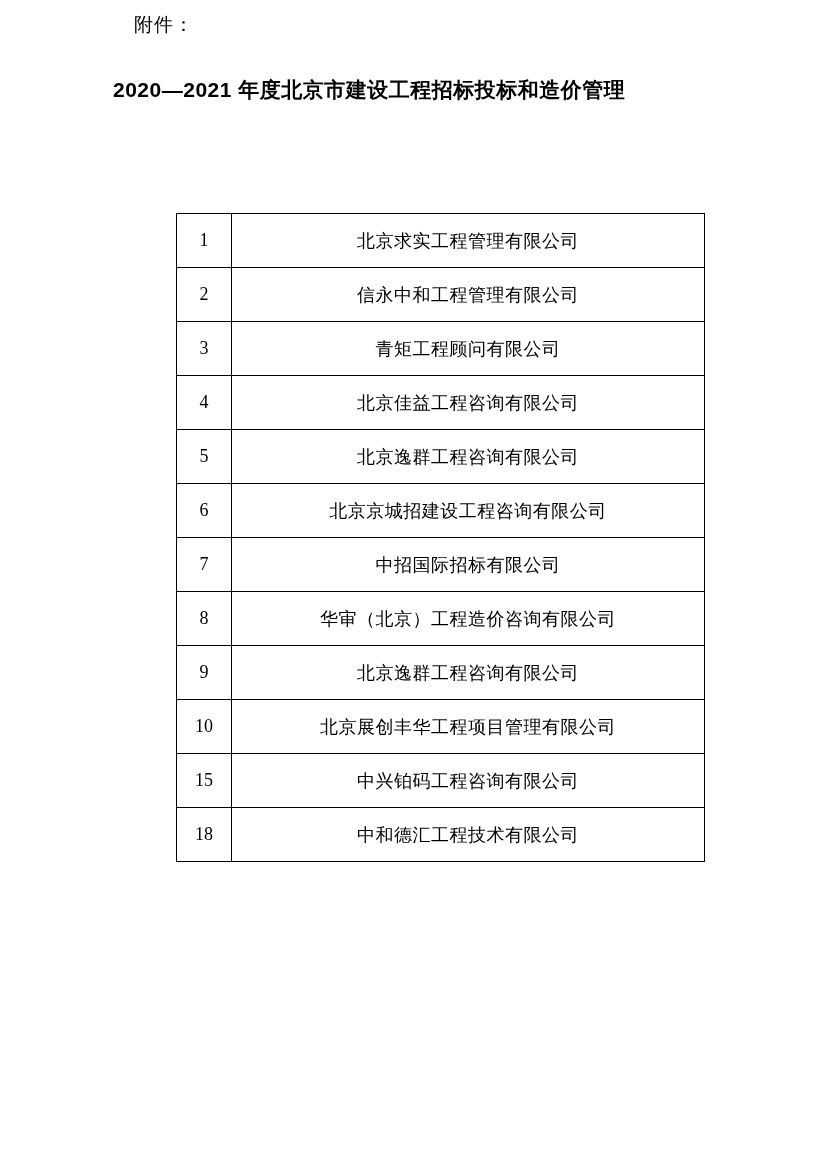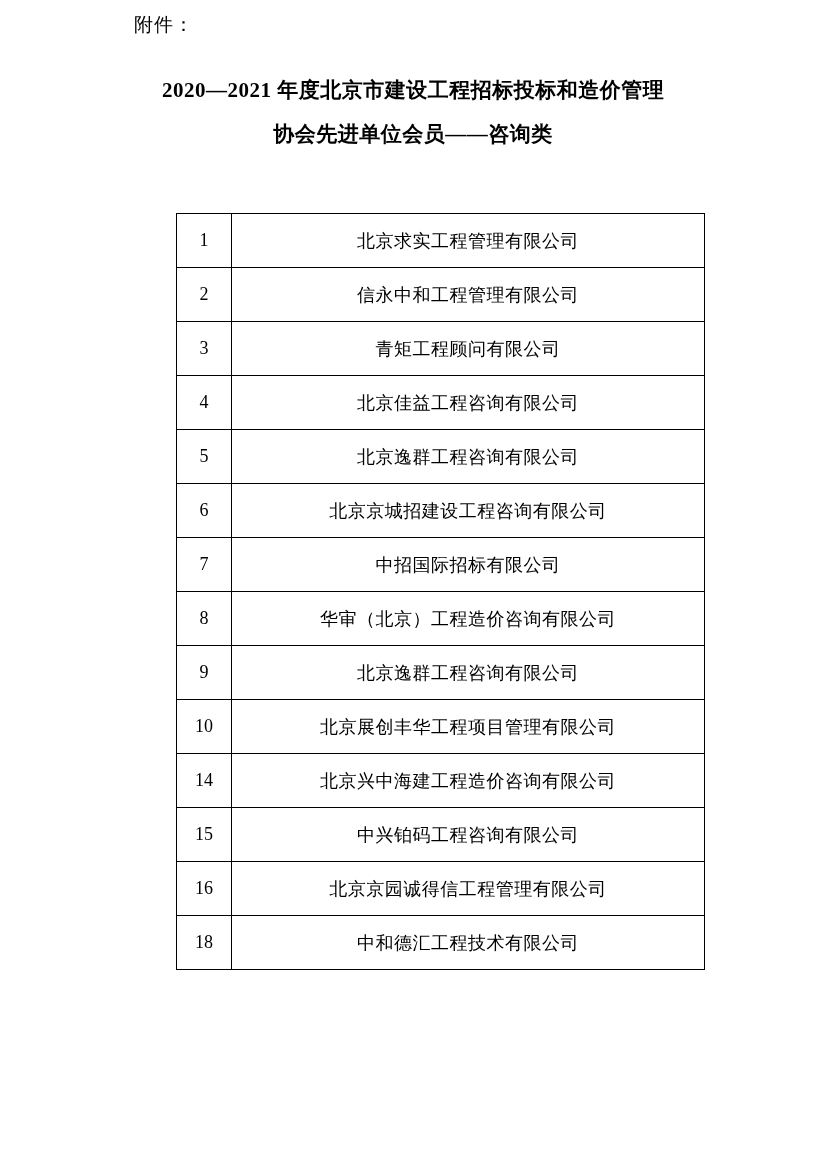--- a/index.html
+++ b/index.html
@@ -27,25 +27,25 @@
     top: 12px;
     font-size: 19px;
     letter-spacing: 1px;
     font-family: "DejaVu Serif", "Liberation Serif", serif;
   }
   .doc-title {
     position: absolute;
     left: 113px;
     top: 68px;
     width: 600px;
-    text-align: center;
+    text-align: left;
     font-size: 21px;
     font-weight: bold;
     line-height: 44px;
-    font-family: Liberation Serif, serif;
+    font-family: Liberation Sans, sans-serif;
     letter-spacing: 0.5px;
   }
   .doc-title .line {
     display: block;
   }
   table.member-table {
     position: absolute;
     left: 176px;
     top: 213px;
     width: 524px;
@@ -71,21 +71,20 @@
 </style>
 </head>
 <body>
 
 <div class="page">
 
   <div class="attachment-label">附件：</div>
 
   <div class="doc-title">
     <span class="line">2020—2021 年度北京市建设工程招标投标和造价管理</span>
-    <span class="line">协会先进单位会员——咨询类</span>
   </div>
 
   <table class="member-table">
     <tbody>
       <tr>
         <td class="idx">1</td>
         <td class="name">北京求实工程管理有限公司</td>
       </tr>
       <tr>
         <td class="idx">2</td>
@@ -117,30 +116,22 @@
       </tr>
       <tr>
         <td class="idx">9</td>
         <td class="name">北京逸群工程咨询有限公司</td>
       </tr>
       <tr>
         <td class="idx">10</td>
         <td class="name">北京展创丰华工程项目管理有限公司</td>
       </tr>
       <tr>
-        <td class="idx">14</td>
-        <td class="name">北京兴中海建工程造价咨询有限公司</td>
-      </tr>
-      <tr>
         <td class="idx">15</td>
         <td class="name">中兴铂码工程咨询有限公司</td>
-      </tr>
-      <tr>
-        <td class="idx">16</td>
-        <td class="name">北京京园诚得信工程管理有限公司</td>
       </tr>
       <tr>
         <td class="idx">18</td>
         <td class="name">中和德汇工程技术有限公司</td>
       </tr>
     </tbody>
   </table>
 
 </div>
 

